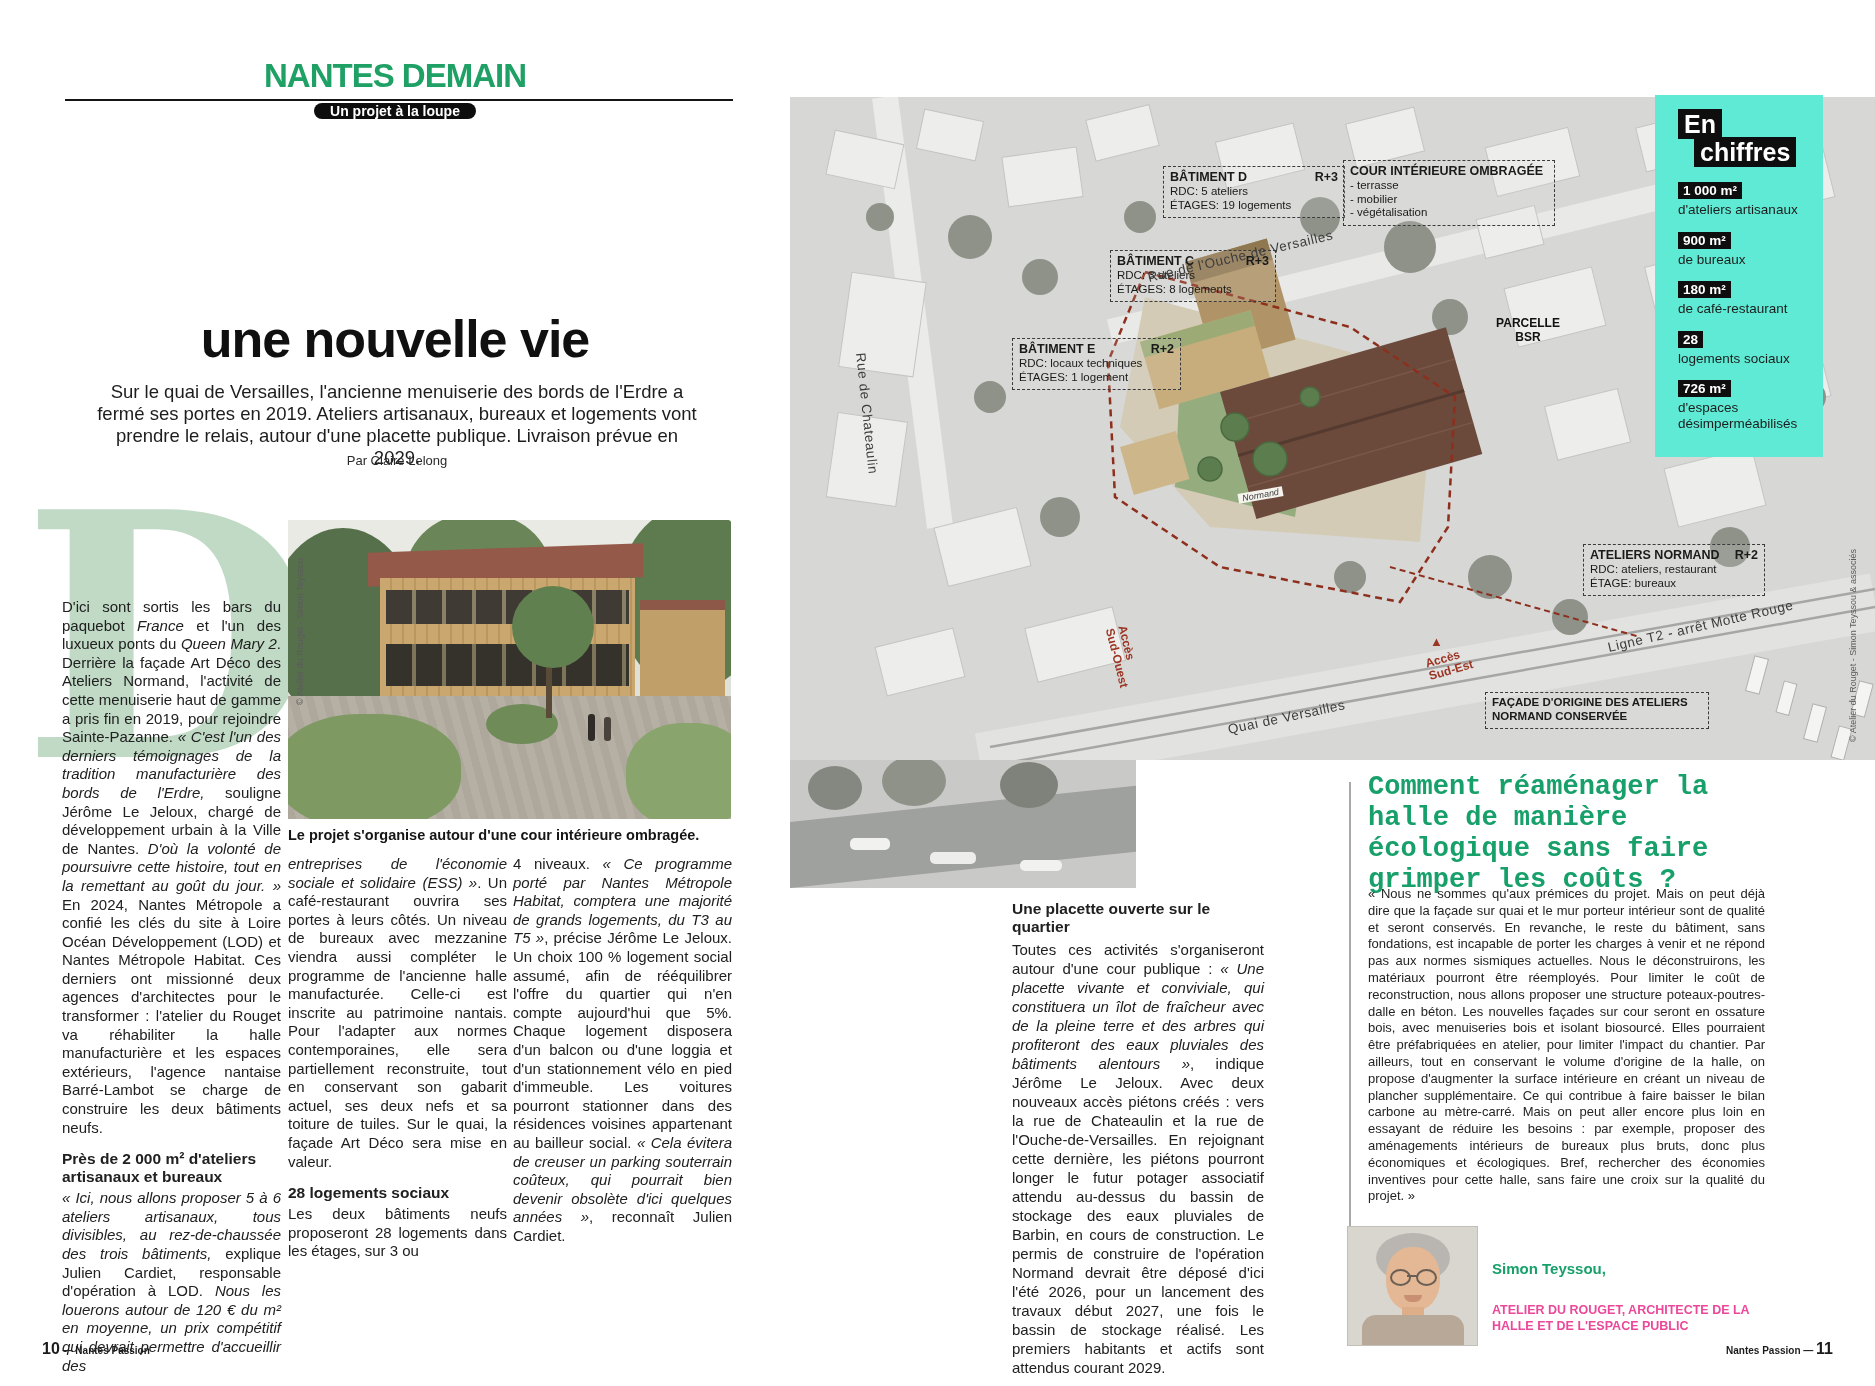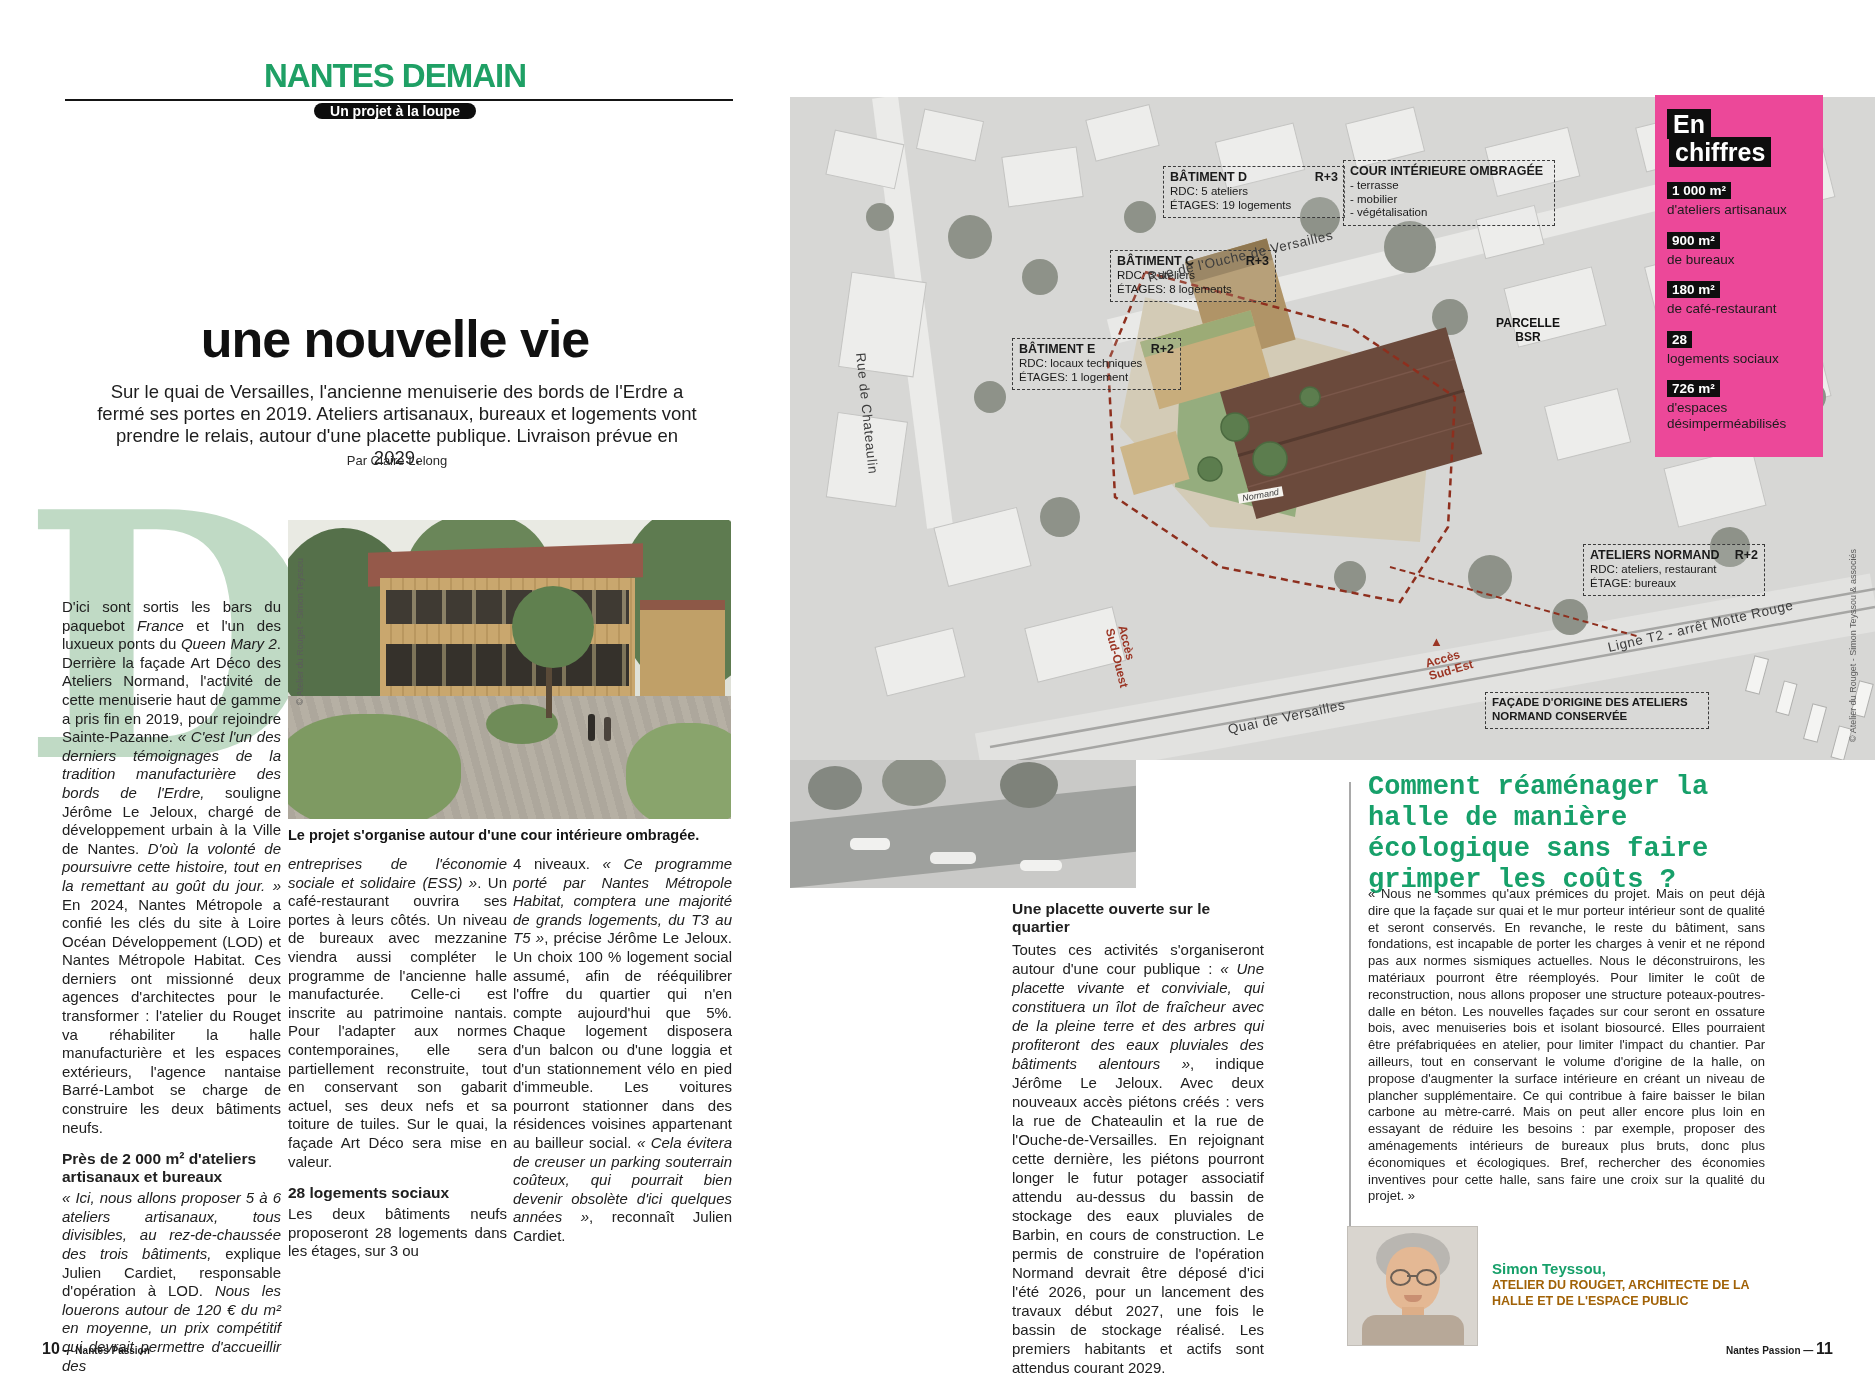--- a/index.html
+++ b/index.html
@@ -41,35 +41,35 @@
   .mapext { left:790px; top:760px; width:346px; height:128px; background:#c9c9c7; overflow:hidden; }
   .mapbox { position:absolute; border:1.5px dashed #3a3a3a; padding:3px 6px 5px; color:#1a1a1a; background:rgba(230,230,228,0.15); }
   .mapbox .bt { display:flex; justify-content:space-between; gap:8px; font-weight:bold; font-size:12.5px; line-height:15px; }
   .mapbox .bl { font-size:11.5px; line-height:13.5px; }
   .street { position:absolute; font-size:13.5px; color:#3d3d3d; letter-spacing:0.6px; white-space:nowrap; transform-origin:left center; }
   .access { position:absolute; color:#9b3524; font-weight:bold; font-size:12px; line-height:13px; width:64px; transform-origin:left top; }
   .parcelle { position:absolute; font-weight:bold; font-size:12px; line-height:14px; color:#111; text-align:center; }
   .rooftag { position:absolute; background:#f5f3ee; color:#3c3c3c; font-style:italic; font-size:9px; padding:0 4px; transform:rotate(-10deg); }
 
   
-  .enchiffres { left:1655px; top:95px; width:168px; height:362px; background:#ec4899; padding:14px 12px; box-sizing:border-box; }
+  .enchiffres { left:1655px; top:95px; width:168px; height:362px; background:#5eead4; padding:14px 23px; box-sizing:border-box; }
   .ec-title { display:inline-block; background:#0e0e0e; color:#fff; font-weight:800; font-size:25px; line-height:30px; padding:0 6px; }
   .chip { display:inline-block; background:#0e0e0e; color:#fff; font-weight:bold; font-size:13.5px; line-height:17px; padding:0 5px; }
   .stat { margin-bottom:13px; }
   .stat .lbl { font-size:13.5px; line-height:15.5px; margin-top:3px; color:#1c1c1c; }
 
   
   .placette-col { left:1012px; top:900px; width:252px; font-size:15px; line-height:19px; text-align:justify; color:#202020; }
   .placette-col .subhead { margin:0 0 4px; }
   .divider { left:1349px; top:782px; width:1.5px; height:543px; background:#a9a9a9; }
   .iv-headline { left:1368px; top:772px; width:400px; font-weight:800; font-size:27px; line-height:31px; color:#17a06a;font-family:Liberation Mono, monospace; }
   .iv-quote { left:1368px; top:886px; width:397px; font-size:13px; line-height:16.8px; text-align:justify; color:#242424; }
   .simon { left:1347px; top:1226px; width:131px; height:120px; background:#d9d5cf; overflow:hidden; border:1px solid #c2beb8; box-sizing:border-box; }
   .person-name { font-weight:bold; font-size:15px; color:#17a06a; }
-  .person-role { font-weight:bold; font-size:12.5px; line-height:16px; color:#a16207; text-transform:uppercase; }
+  .person-role { font-weight:bold; font-size:12.5px; line-height:16px; color:#ec4899; text-transform:uppercase;margin-top:25px; }
 
   .footer { font-size:10px; font-weight:bold; color:#1b1b1b; }
   .footer .pn { font-size:16px; font-weight:800; }
 </style>
 </head>
 <body>
 
 <div class="spread">
 
   <div class="abs kicker" style="left:40px; top:57px; width:710px;">NANTES DEMAIN</div>
@@ -289,21 +289,21 @@
   <div class="street" style="left:1608px; top:640px; transform:rotate(-13deg);">Ligne T2 - arrêt Motte Rouge</div>
 
   <div class="access" style="left:1128px; top:624px; transform:rotate(76deg);">Accès Sud-Ouest</div>
   <div class="abs" style="left:1430px; top:634px; color:#9b3524; font-size:13px;">▲</div>
   <div class="access" style="left:1424px; top:658px; transform:rotate(-16deg);">Accès Sud-Est</div>
 
   <div class="abs vcredit" style="left:1848px; top:742px;">© Atelier du Rouget - Simon Teyssou &amp; associés</div>
 
   <div class="abs enchiffres">
     <div><span class="ec-title">En</span></div>
-    <div style="margin:-2px 2px 14px;text-decoration:underline;"><span class="ec-title">chiffres</span></div>
+    <div style="margin:-2px 16px 14px;text-decoration:underline;"><span class="ec-title">chiffres</span></div>
 
     <div class="stat">
       <span class="chip">1 000 m²</span>
       <div class="lbl">d'ateliers artisanaux</div>
     </div>
     <div class="stat">
       <span class="chip">900 m²</span>
       <div class="lbl">de bureaux</div>
     </div>
     <div class="stat">

